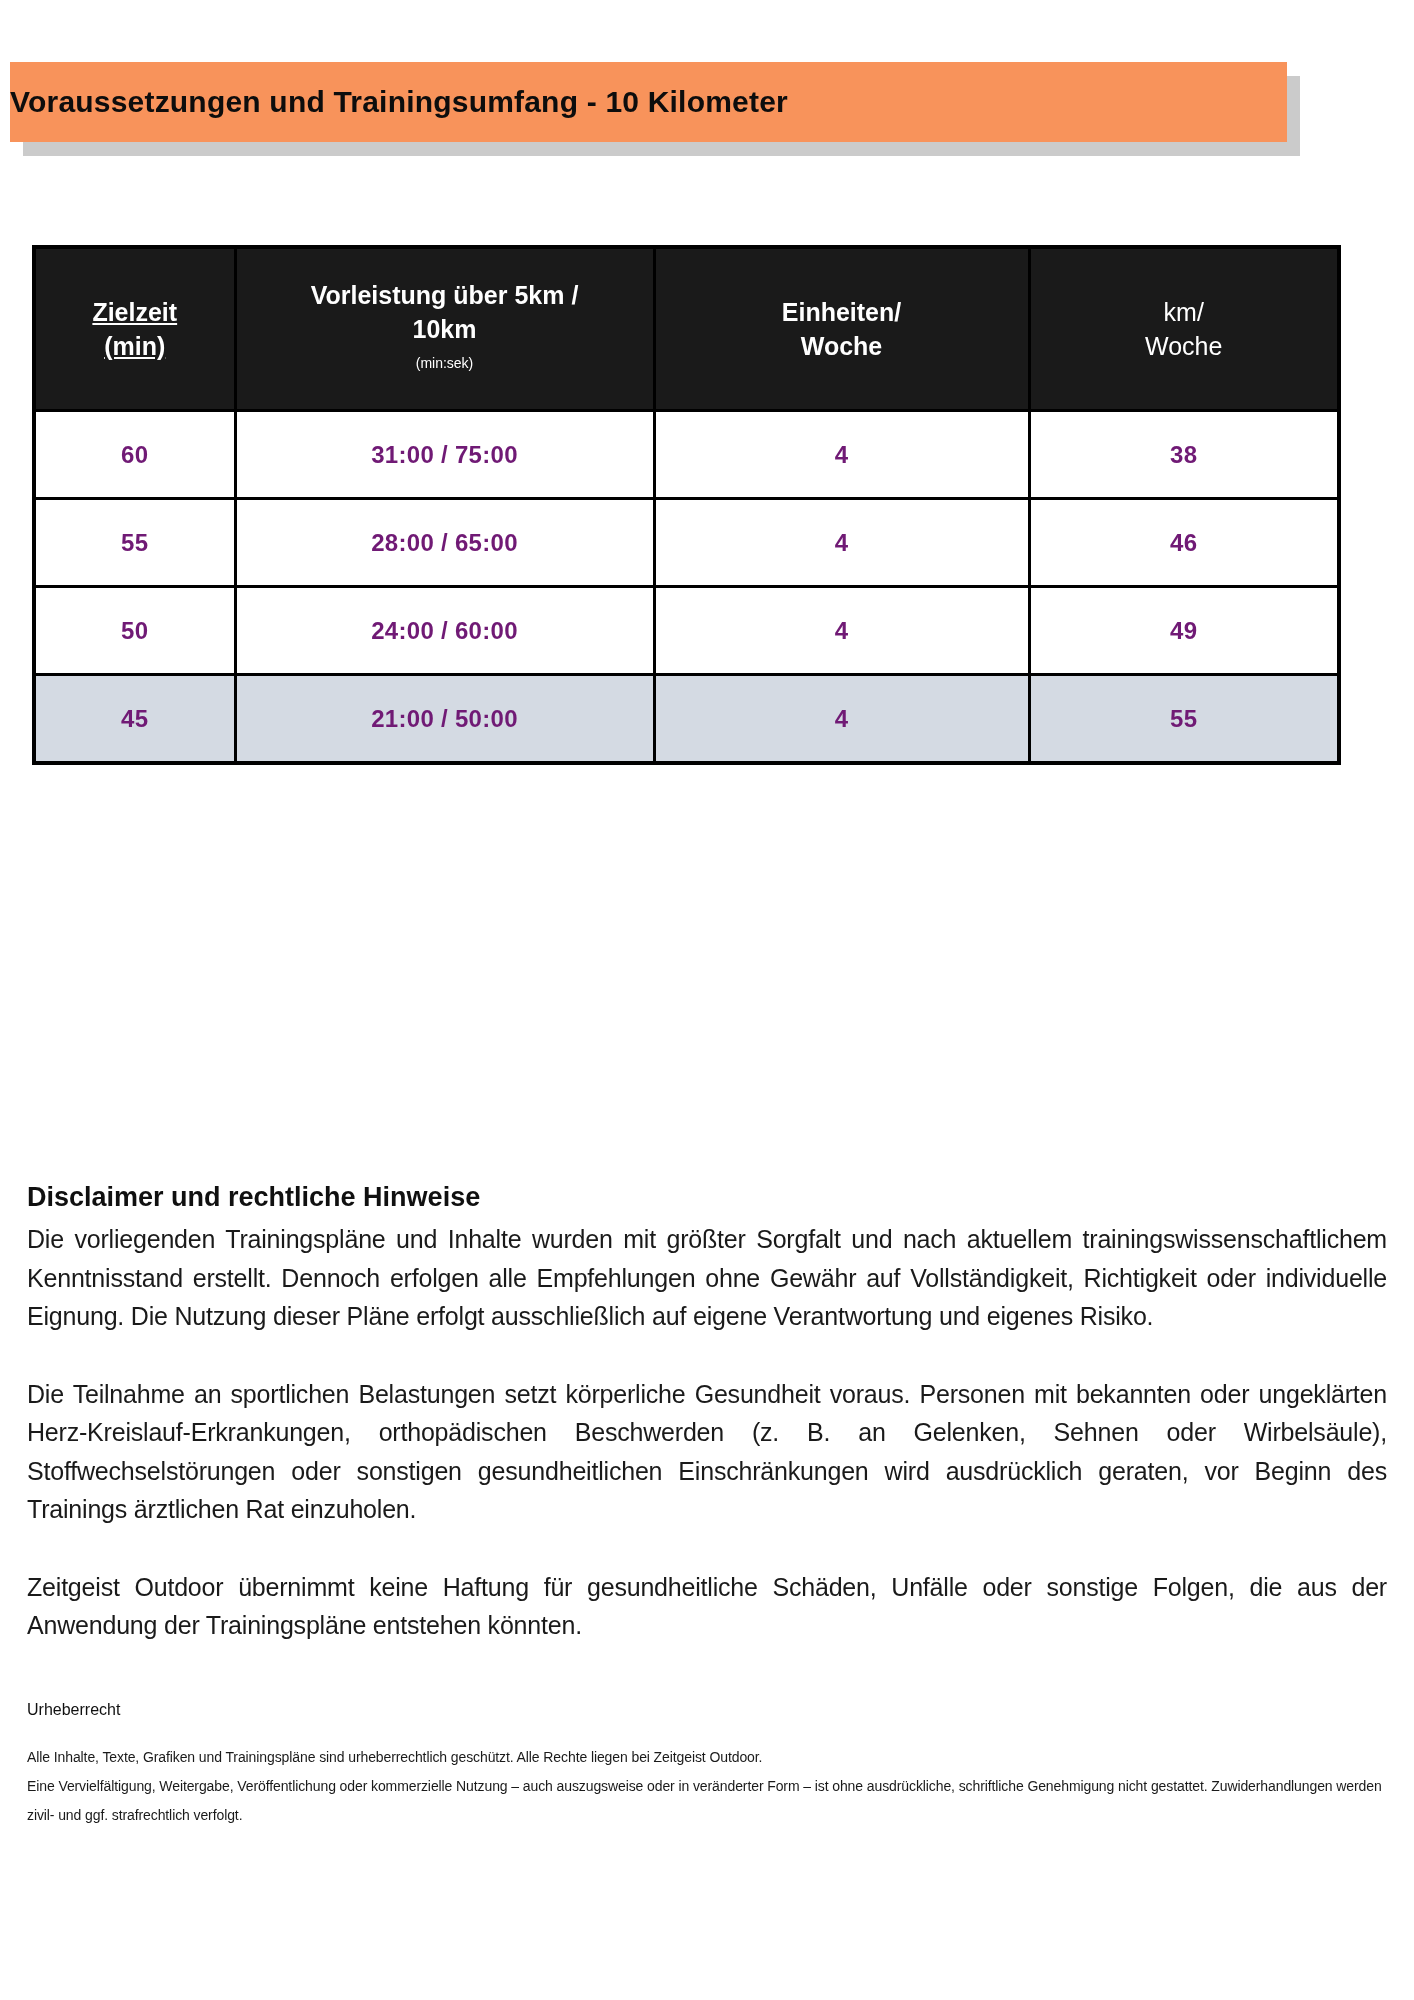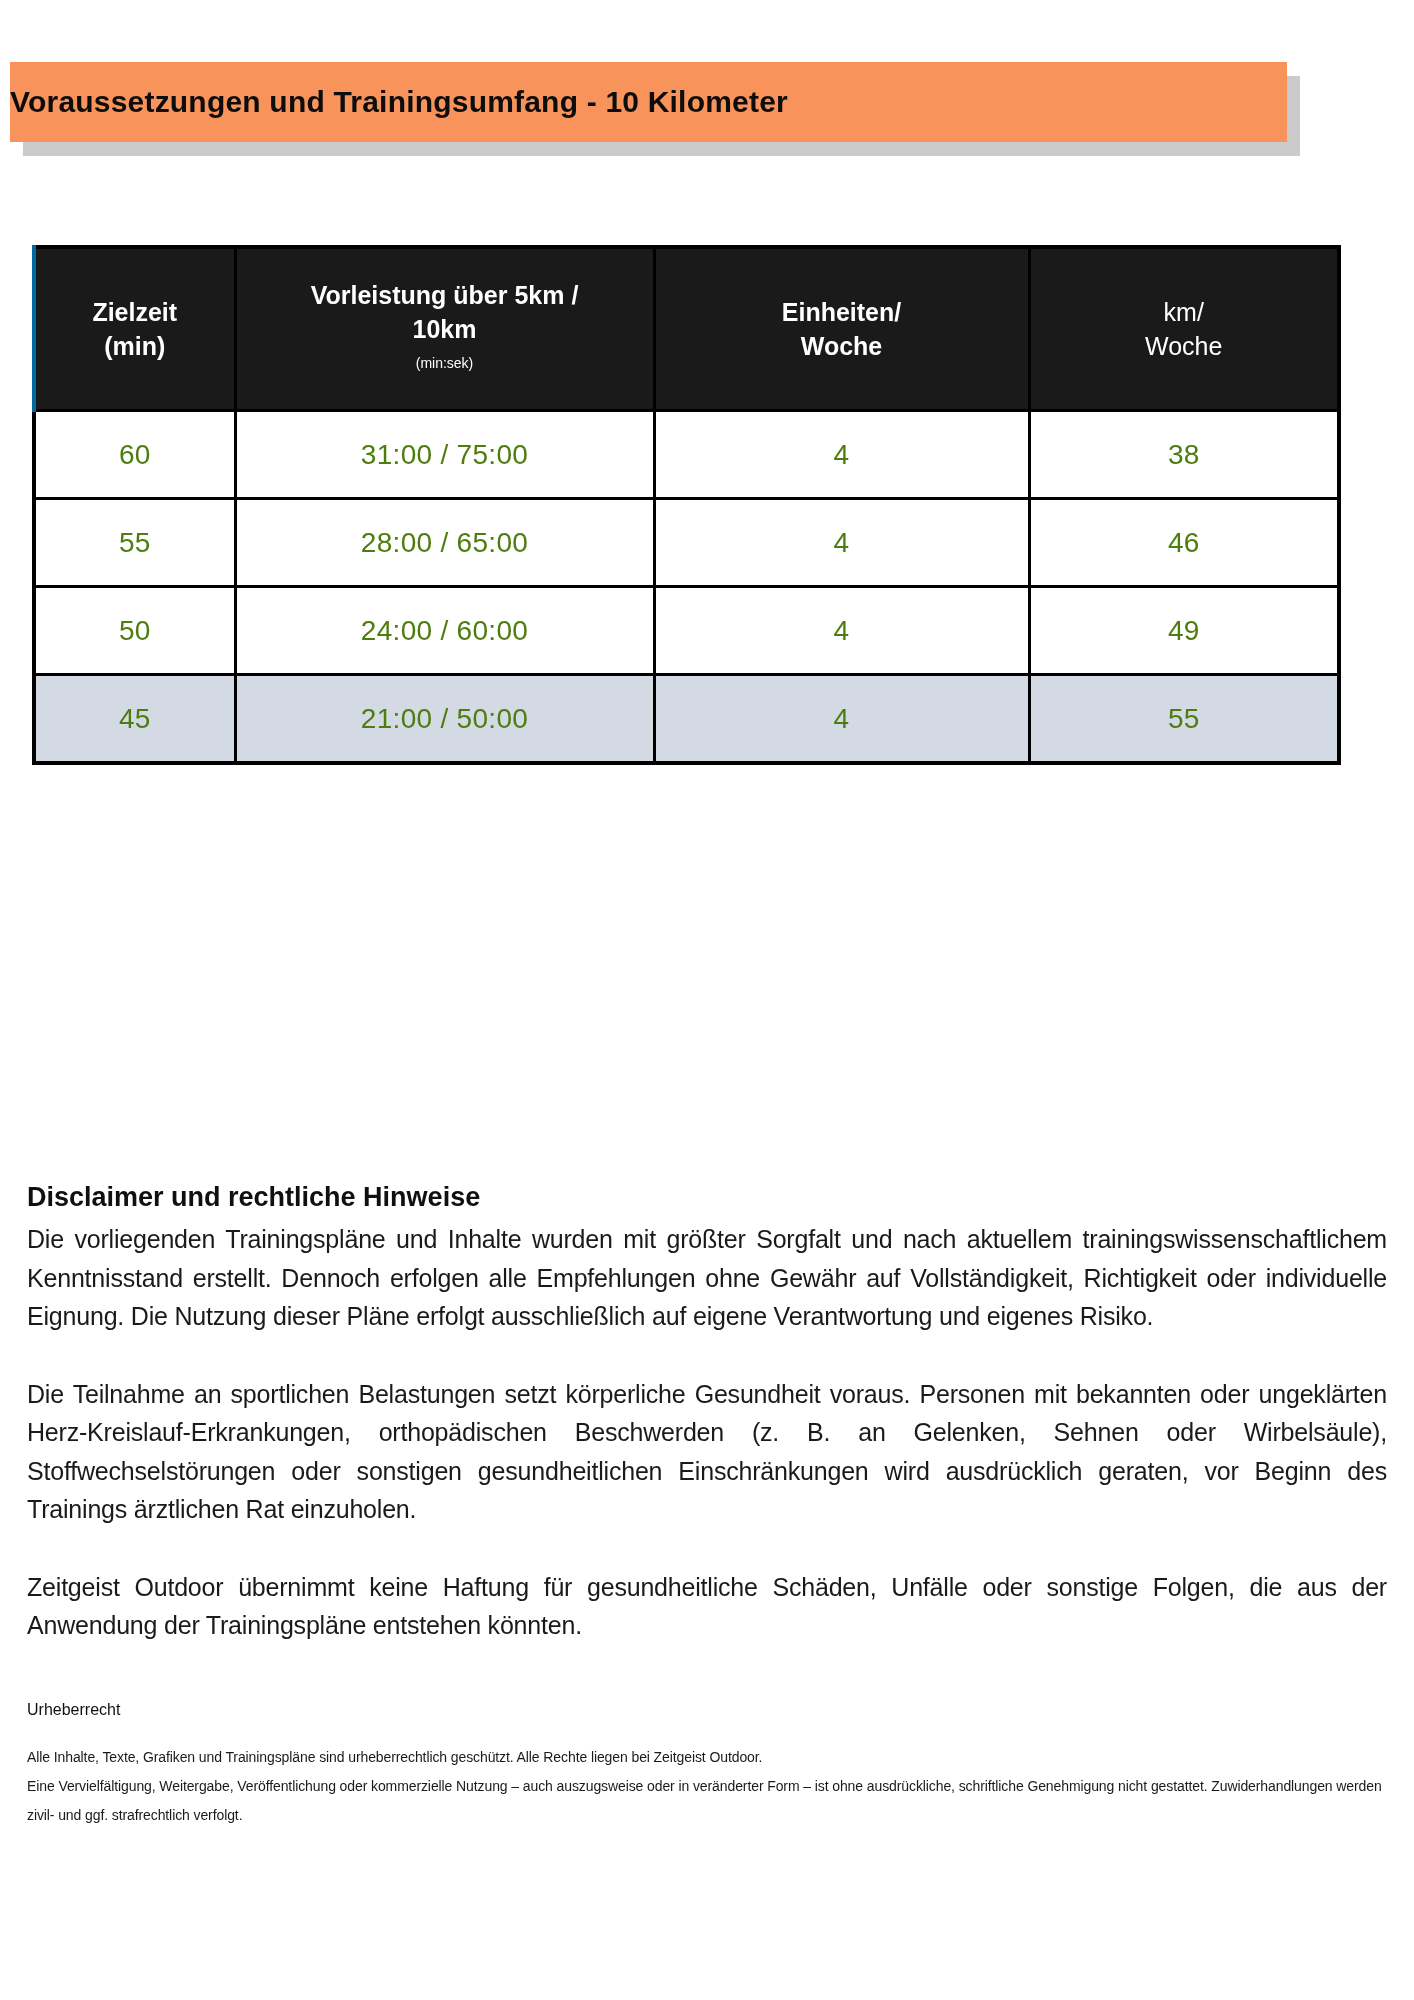--- a/index.html
+++ b/index.html
@@ -58,30 +58,30 @@
     background: #1A1A1A;
     color: #ffffff;
     height: 160px;
     font-size: 25px;
     font-weight: bold;
     border-left: 3px solid #ffffff;
     border-top: 3px solid #000000;
     border-bottom: 3px solid #000000;
     line-height: 34px;
   }
-  .plan-table thead th:first-child { border-left: 4px solid #0369a1; }
+  .plan-table thead th:first-child { border-left: 2px solid #0369a1; text-decoration: underline; }
   .hdr-line { display: block; }
   .hdr-sub { display: block; font-weight: normal; font-size: 14px; }
   .hdr-light .hdr-line { font-weight: normal; }
 
   .plan-table tbody td {
     height: 85px;
-    font-size: 28px;
-    font-weight: normal;
-    color: #4d7c0f;
+    font-size: 24px;
+    font-weight: bold;
+    color: #701a75;
     background: #ffffff;
     letter-spacing: 0.3px;
   }
   .plan-table tbody tr.highlight td { background: #D4DAE3; }
 
   
   .text-block {
     position: absolute;
     left: 27px; top: 1180px;
     width: 1360px;

